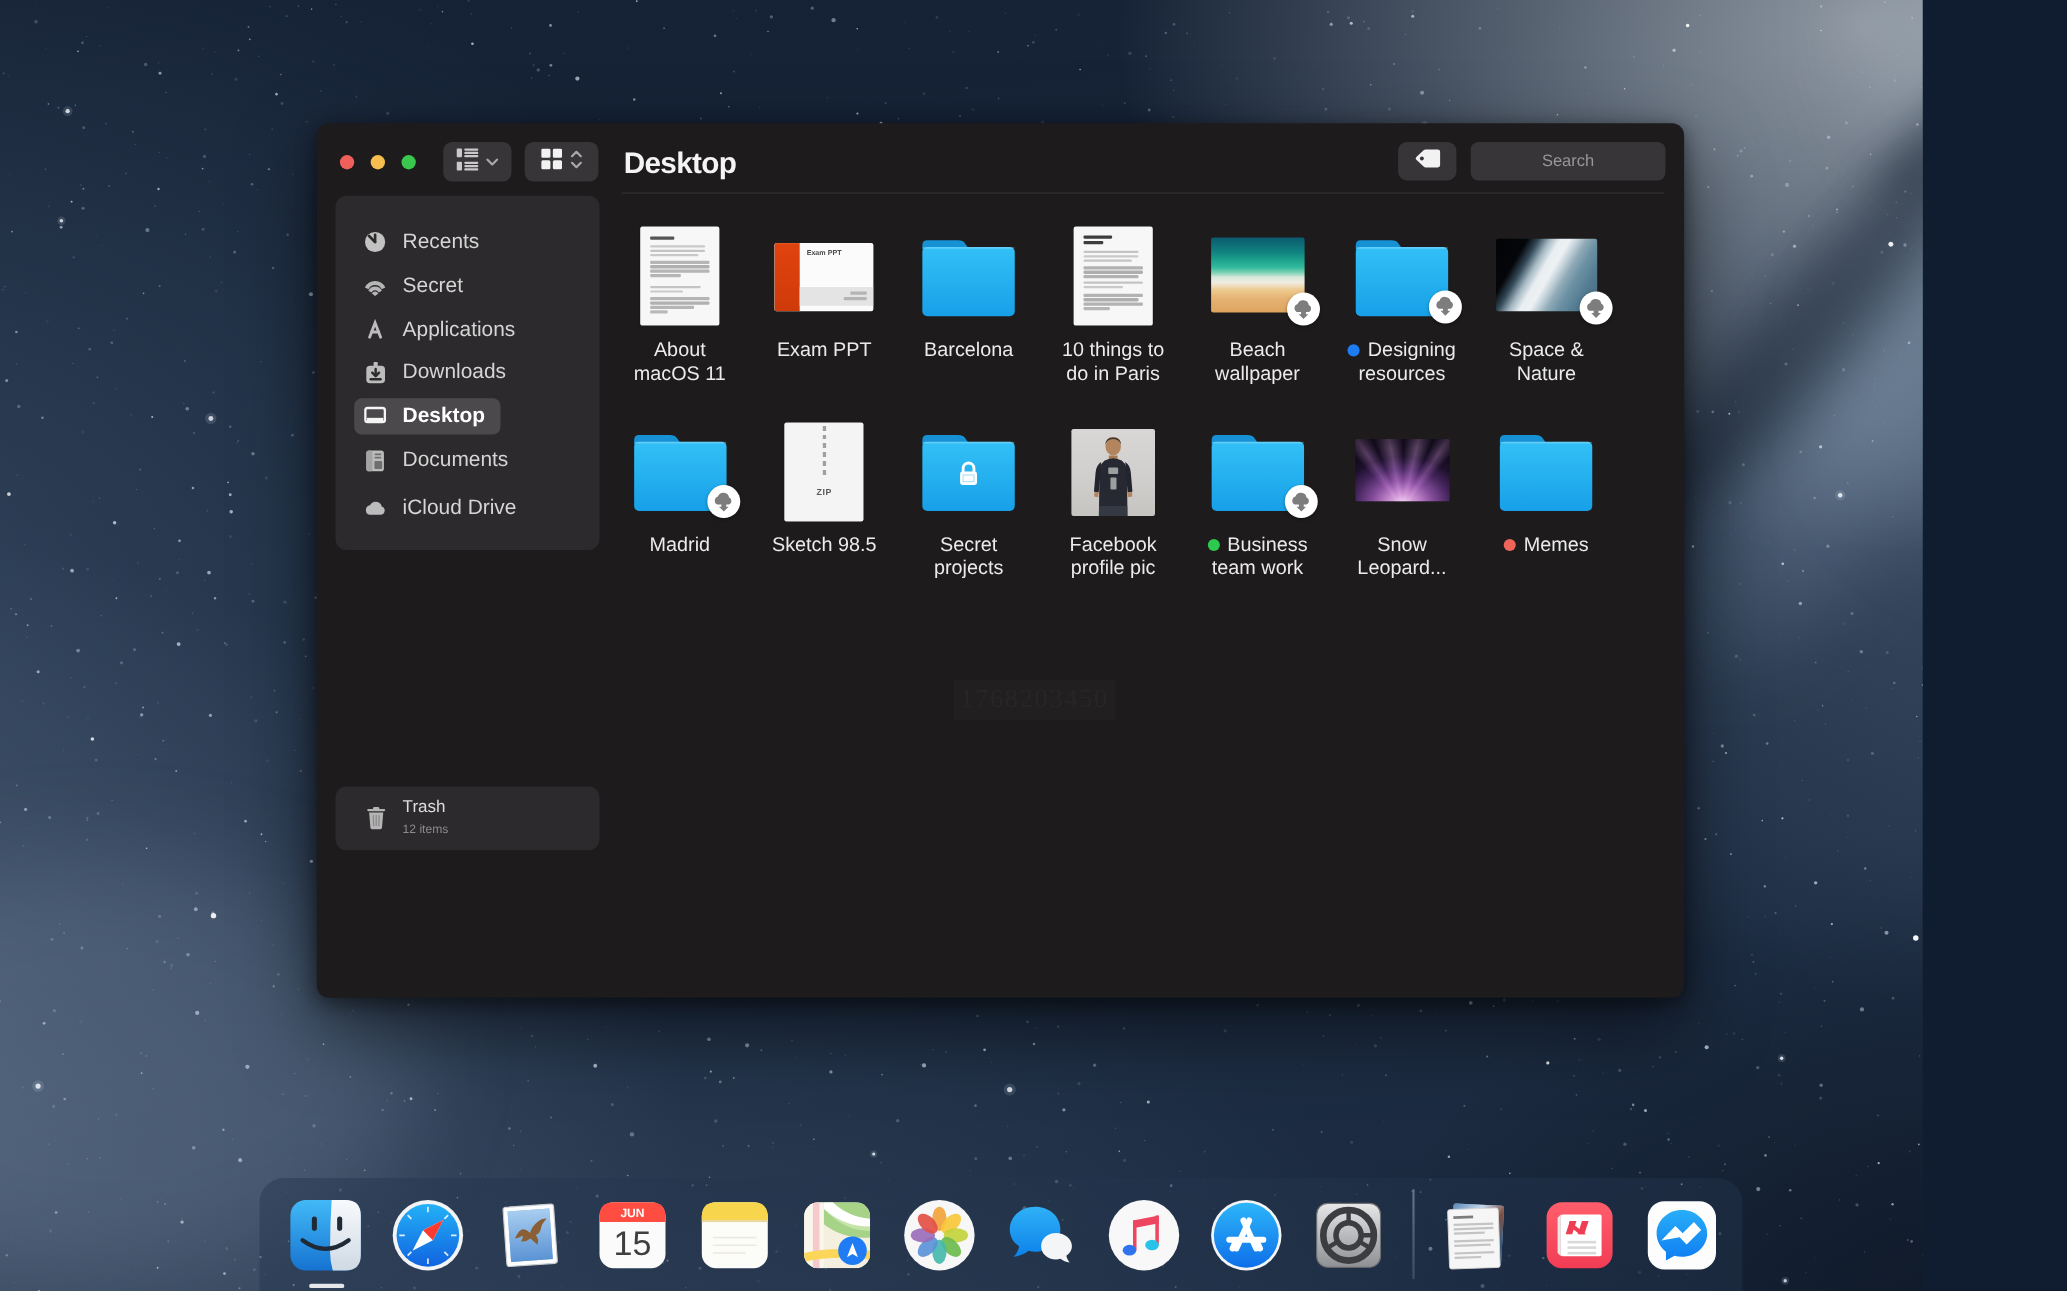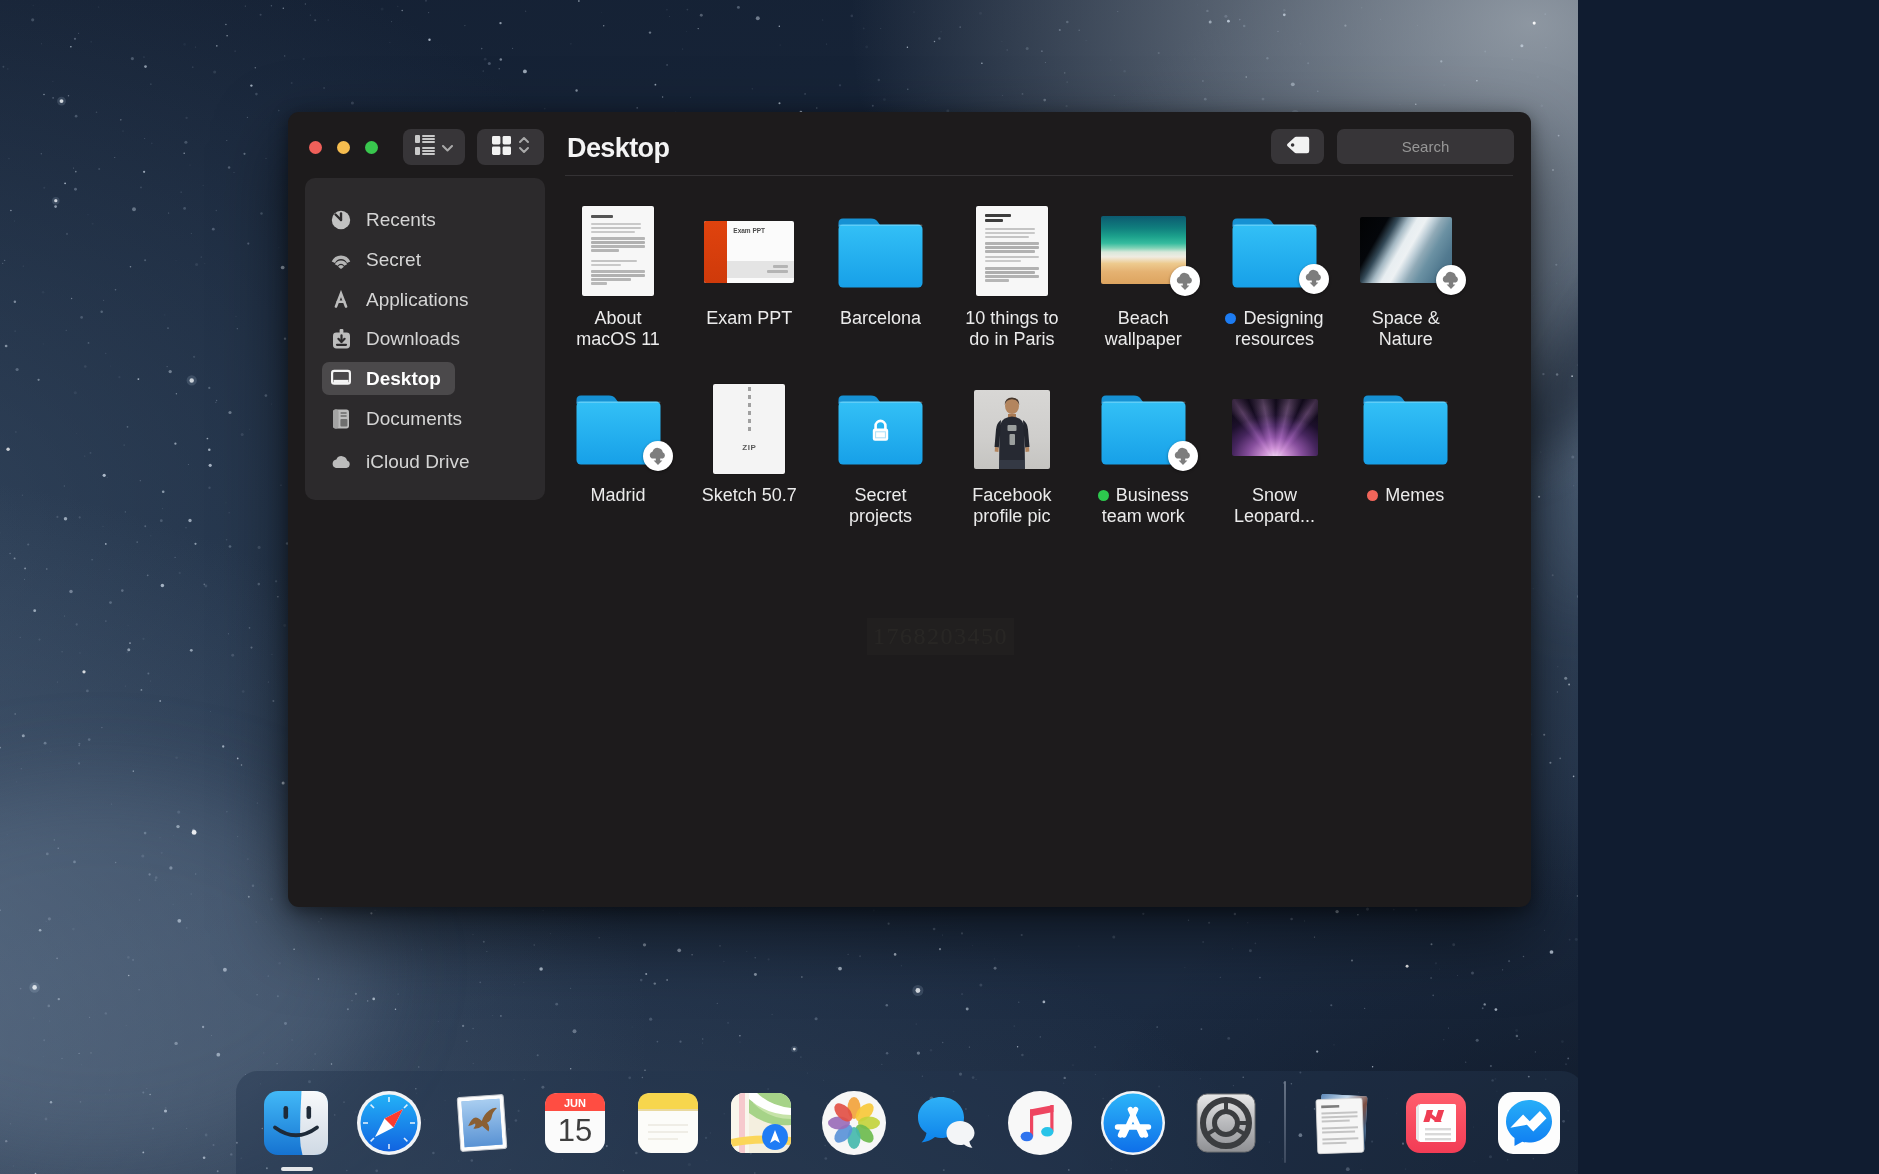--- a/index.html
+++ b/index.html
@@ -1,18 +1,18 @@
 <!DOCTYPE html>
 <html><head>
 <meta charset="utf-8">
 <style>
   * { margin:0; padding:0; box-sizing:border-box; }
   html,body { width:1879px; height:1174px; overflow:hidden; background:#101c30; }
   body { font-family:"Liberation Sans", sans-serif; }
-  .screen { position:relative; width:1578px; height:1174px; overflow:hidden; }
+  .screen { position:relative; width:1748px; height:1174px; overflow:hidden; }
 
   
   .wallpaper { position:absolute; inset:0; background:
       radial-gradient(1080px 760px at 97% 2%, rgba(172,180,188,.78), rgba(172,180,188,0) 63%),
       radial-gradient(1150px 850px at 108% 34%, rgba(106,126,148,.48), rgba(106,126,148,0) 62%),
       radial-gradient(1450px 950px at -14% 88%, rgba(112,132,155,.55), rgba(112,132,155,0) 60%),
       radial-gradient(1200px 760px at 32% 116%, rgba(74,94,118,.55), rgba(74,94,118,0) 70%),
       radial-gradient(1400px 1000px at -10% 46%, rgba(72,94,120,.52), rgba(72,94,120,0) 66%),
       radial-gradient(850px 620px at 103% 103%, rgba(5,10,20,.5), rgba(5,10,20,0) 66%),
       linear-gradient(172deg, #152134 0%, #18273c 40%, #1e2e45 70%, #19273c 100%);
@@ -2311,20 +2311,34 @@
         </div>
         <div class="side-row" style="top: 267px;">
           <span class="icon">
             <svg width="22" height="15" viewBox="0 0 22 15">
               <path d="M5.4 14.6 A4.8 4.8 0 0 1 5.9 5.2 A6.3 6.3 0 0 1 17.7 6.3 A4.3 4.3 0 0 1 17 14.6 Z" fill="#bcbcbc"></path>
             </svg>
           </span>
           <span class="lbl">iCloud Drive</span>
         </div>
       </div>
+    <div class="panel trash" id="panel-trash">
+        <span style="position: absolute; left: 28px; top: 18px;"><svg width="18" height="21" viewBox="0 0 18 21">
+            <path d="M2.6 5.6 L15.4 5.6 L14.3 19 Q14.1 21 12.2 21 L5.8 21 Q3.9 21 3.7 19 Z" fill="#b5b5b5"></path>
+            <rect x="0.8" y="2.4" width="16.4" height="2" rx="1" fill="#b5b5b5"></rect>
+            <rect x="6.2" y="0.6" width="5.6" height="2.4" rx="1.2" fill="#b5b5b5"></rect>
+            <g stroke="#8b8b8b" stroke-width="1.2">
+              <path d="M6.3 8 L6.7 18"></path>
+              <path d="M9 8 L9 18"></path>
+              <path d="M11.7 8 L11.3 18"></path>
+            </g>
+          </svg></span>
+        <div class="trash-lbl">Trash</div>
+        <div class="trash-sub">12 items</div>
+      </div>
 
     <div class="content" id="content">
       <div class="watermark">1768203450</div>
     <div class="cell" style="left: 264.5px; top: 94px;">
           <div class="icon-wrap" style="left: 29.5px; top: 0px;">
             <div class="doc-thumb">
               <div class="doc-line" style="left: 9px; top: 9px; width: 22px; height: 3px; background: rgb(85, 85, 85);"></div>
               <div class="doc-line" style="left: 9px; top: 17px; width: 50px; height: 2px; background: rgb(201, 201, 201);"></div>
               <div class="doc-line" style="left: 9px; top: 21px; width: 50px; height: 2px; background: rgb(196, 196, 196);"></div>
               <div class="doc-line" style="left: 9px; top: 25px; width: 44px; height: 2px; background: rgb(201, 201, 201);"></div>
@@ -2500,21 +2514,21 @@
         </div>
         <div class="cell" style="left: 395.8px; top: 271.5px;">
           <div class="icon-wrap" style="left: 29.5px; top: 0px;">
             <div class="zip-thumb">
               <div class="zip-dash"></div>
        <div class="zip-txt">ZIP</div>
             </div>
           </div>
           <div class="file-label" style="left: -9.5px; top: 101.5px;">
             <div class="l1">
-              <span>Sketch 50.7</span>
+              <span>Sketch 98.5</span>
             </div>
           </div>
         </div>
         <div class="cell" style="left: 527.1px; top: 271.5px;">
           <div class="icon-wrap" style="left: 20px; top: 9.5px;">
             <svg class="folder-svg" width="91" height="74" viewBox="0 0 91 74">
     <defs>
       <linearGradient id="fg4" x1="0" y1="0" x2="0" y2="1">
         <stop offset="0" stop-color="#33c0f6"></stop>
                   <stop offset="1" stop-color="#17a0e8"></stop>

